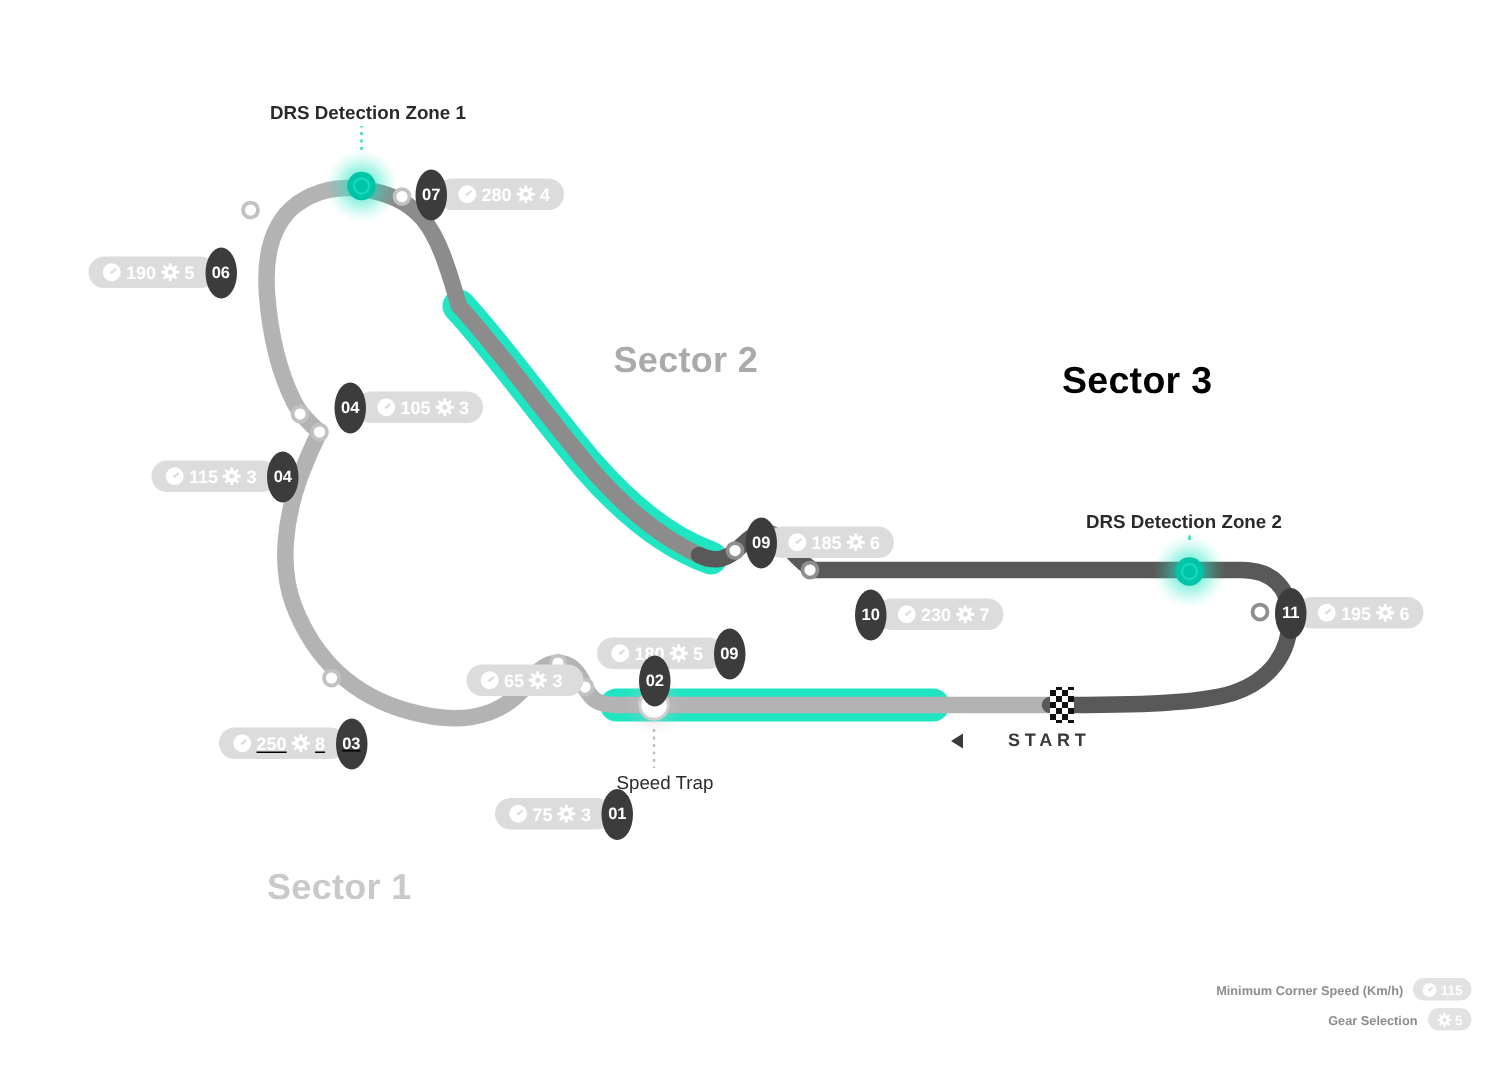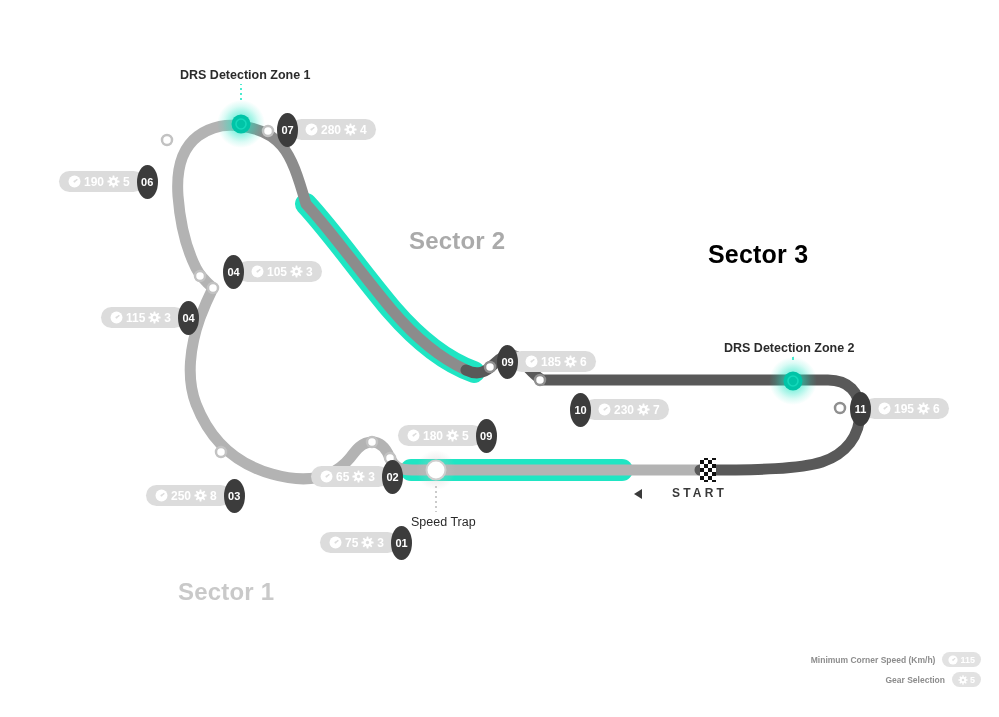--- a/index.html
+++ b/index.html
@@ -155,21 +155,21 @@
 <div class="sector-label" id="sector3-label">Sector 3</div>
 
 <div class="drs-label" id="drs1-label">DRS Detection Zone 1</div>
 <div class="drs-label" id="drs2-label">DRS Detection Zone 2</div>
 <div id="speedtrap-label">Speed Trap</div>
 
 <div id="start-arrow"></div>
 <div id="start-label">START</div>
 
 <div id="badges">
-    <div class="badge left" style="left: 320px; top: 490px;">
+    <div class="badge left" style="left: 330px; top: 490px;">
       <div class="pill">
         <svg class="ico" viewBox="0 0 24 24">
           <circle cx="12" cy="12" r="11" fill="#fff"></circle>
           <path d="M12 12 L16.5 8.5" stroke="#dcdcdc" stroke-width="2.6" stroke-linecap="round" fill="none"></path>
           <circle cx="12" cy="12" r="1.9" fill="#dcdcdc"></circle>
         </svg>
         <span class="val">75</span>
         <svg class="ico" viewBox="0 0 24 24">
           <g fill="#fff">
             <circle cx="12" cy="12" r="7.6"></circle>
@@ -183,21 +183,21 @@
               <rect x="10.3" y="0.8" width="3.4" height="5.4" rx="1" transform="rotate(270 12 12)"></rect>
               <rect x="10.3" y="0.8" width="3.4" height="5.4" rx="1" transform="rotate(315 12 12)"></rect>
             </g>
           </g>
           <circle cx="12" cy="12" r="3.1" fill="#dcdcdc"></circle>
         </svg>
         <span class="val">3</span>
       </div>
       <div class="num">01</div>
     </div>
-    <div class="badge left" style="left: 311px; top: 424px;">
+    <div class="badge left" style="left: 311px; top: 401px; gap: 44px;">
       <div class="pill">
         <svg class="ico" viewBox="0 0 24 24">
           <circle cx="12" cy="12" r="11" fill="#fff"></circle>
           <path d="M12 12 L16.5 8.5" stroke="#dcdcdc" stroke-width="2.6" stroke-linecap="round" fill="none"></path>
           <circle cx="12" cy="12" r="1.9" fill="#dcdcdc"></circle>
         </svg>
         <span class="val">65</span>
         <svg class="ico" viewBox="0 0 24 24">
           <g fill="#fff">
             <circle cx="12" cy="12" r="7.6"></circle>
@@ -211,21 +211,21 @@
               <rect x="10.3" y="0.8" width="3.4" height="5.4" rx="1" transform="rotate(270 12 12)"></rect>
               <rect x="10.3" y="0.8" width="3.4" height="5.4" rx="1" transform="rotate(315 12 12)"></rect>
             </g>
           </g>
           <circle cx="12" cy="12" r="3.1" fill="#dcdcdc"></circle>
         </svg>
         <span class="val">3</span>
       </div>
       <div class="num">02</div>
     </div>
-    <div class="badge left" style="left: 146px; top: 443px;">
+    <div class="badge left" style="left: 146px; top: 443px; text-decoration: underline;">
       <div class="pill">
         <svg class="ico" viewBox="0 0 24 24">
           <circle cx="12" cy="12" r="11" fill="#fff"></circle>
           <path d="M12 12 L16.5 8.5" stroke="#dcdcdc" stroke-width="2.6" stroke-linecap="round" fill="none"></path>
           <circle cx="12" cy="12" r="1.9" fill="#dcdcdc"></circle>
         </svg>
         <span class="val">250</span>
         <svg class="ico" viewBox="0 0 24 24">
           <g fill="#fff">
             <circle cx="12" cy="12" r="7.6"></circle>

